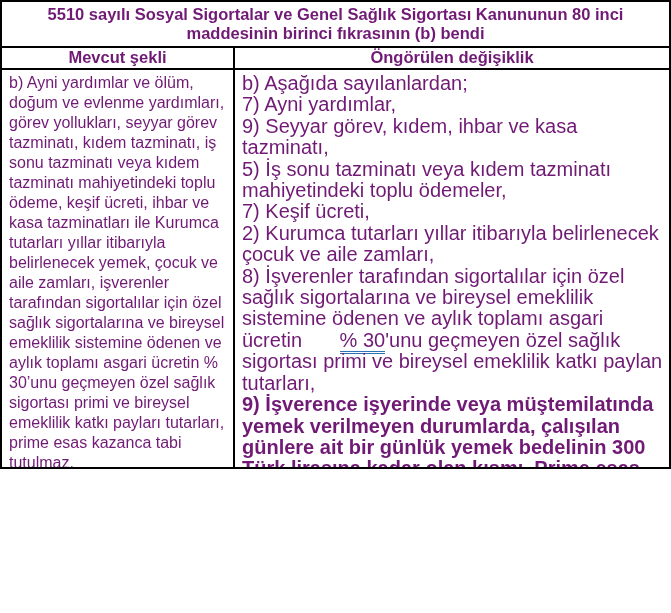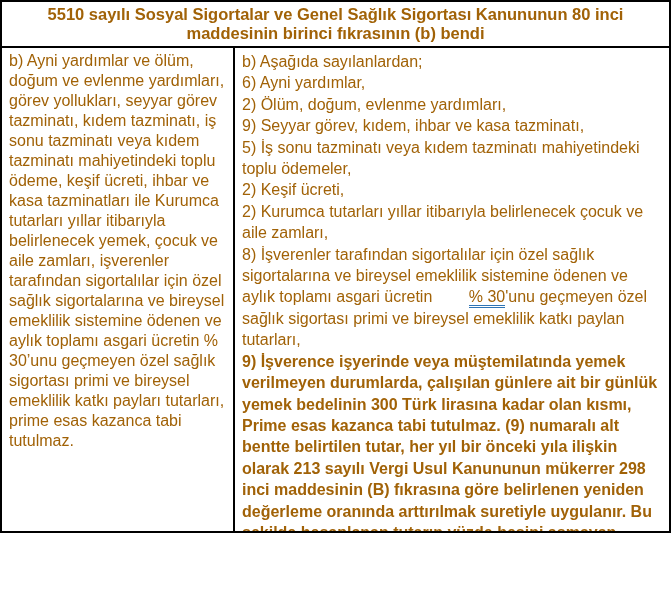--- a/index.html
+++ b/index.html
@@ -1,22 +1,22 @@
 <!DOCTYPE html>
 <html lang="tr"><head>
 <meta charset="utf-8">
 <style>
   html, body { margin: 0; padding: 0; background: #ffffff; }
   .doc {
     width: 671px;
-    height: 533px;
+    height: 469px;
     box-sizing: border-box;
     border: 2px solid #000;
     background: #fff;
-    color: #a16207;
+    color: #701a75;
     font-family: "Liberation Sans", sans-serif;
     display: flex;
     flex-direction: column;
     overflow: hidden;
   }
   .title-cell {
     border-bottom: 2px solid #000;
     font-weight: 700;
     font-size: 16.5px;
     line-height: 19px;
@@ -34,51 +34,54 @@
     width: 233px;
     flex: 0 0 233px;
     border-right: 2px solid #000;
     box-sizing: border-box;
   }
   .col-right { flex: 1; min-width: 0; }
   .header-cell { text-align: center; padding: 1px 4px 2px; }
   .body-row { display: flex; flex: 1; min-height: 0; }
   .body-cell { padding: 3px 6px 3px 7px; box-sizing: border-box; }
   .body-cell.col-left { font-size: 16px; line-height: 20px; }
-  .body-cell.col-right { font-size: 16px; line-height: 21.4px; }
+  .body-cell.col-right { font-size: 20px; line-height: 21.4px; }
   .para { margin: 0; }
   .line { margin: 0; }
   .bold { font-weight: 700; }
   .ul-blue {
     border-bottom: 3px double #2E74B5;
     padding-bottom: 0;
     margin-left: 32px;
   }
 </style>
 </head>
 <body>
 
 <div class="doc">
 
   <div class="title-cell">5510 sayılı Sosyal Sigortalar ve Genel Sağlık Sigortası Kanununun 80 inci maddesinin birinci fıkrasının (b) bendi</div>
 
+  <div class="header-row">
+    <div class="col-left header-cell">Mevcut şekli</div>
+    <div class="col-right header-cell">Öngörülen değişiklik</div>
+  </div>
 
   <div class="body-row">
 
     <div class="col-left body-cell">
       <p class="para">b) Ayni yardımlar ve ölüm, doğum ve evlenme yardımları, görev yollukları, seyyar görev tazminatı, kıdem tazminatı, iş sonu tazminatı veya kıdem tazminatı mahiyetindeki toplu ödeme, keşif ücreti, ihbar ve kasa tazminatları ile Kurumca tutarları yıllar itibarıyla belirlenecek yemek, çocuk ve aile zamları, işverenler tarafından sigortalılar için özel sağlık sigortalarına ve bireysel emeklilik sistemine ödenen ve aylık toplamı asgari ücretin % 30’unu geçmeyen özel sağlık sigortası primi ve bireysel emeklilik katkı payları tutarları, prime esas kazanca tabi tutulmaz.</p>
     </div>
 
     <div class="col-right body-cell">
       <div class="line">b) Aşağıda sayılanlardan;</div>
-      <div class="line">6) Ayni yardımlar,</div>
-      <div class="line">2) Ölüm, doğum, evlenme yardımları,</div>
+      <div class="line">7) Ayni yardımlar,</div>
       <div class="line">9) Seyyar görev, kıdem, ihbar ve kasa tazminatı,</div>
       <div class="line">5) İş sonu tazminatı veya kıdem tazminatı mahiyetindeki toplu ödemeler,</div>
-      <div class="line">2) Keşif ücreti,</div>
+      <div class="line">7) Keşif ücreti,</div>
       <div class="line">2) Kurumca tutarları yıllar itibarıyla belirlenecek çocuk ve aile zamları,</div>
 
       <div class="line"><span>8) İşverenler tarafından sigortalılar için özel sağlık sigortalarına ve bireysel emeklilik sistemine ödenen ve aylık toplamı asgari ücretin </span><span class="ul-blue" style="border-bottom-color: rgb(46, 116, 181);">% 30</span><span>'unu geçmeyen özel sağlık sigortası primi ve bireysel emeklilik katkı paylan tutarları,</span></div>
 
       <div class="line bold">9) İşverence işyerinde veya müştemilatında yemek verilmeyen durumlarda, çalışılan günlere ait bir günlük yemek bedelinin 300 Türk lirasına kadar olan kısmı, Prime esas kazanca tabi tutulmaz. (9) numaralı alt bentte belirtilen tutar, her yıl bir önceki yıla ilişkin olarak 213 sayılı Vergi Usul Kanununun mükerrer 298 inci maddesinin (B) fıkrasına göre belirlenen yeniden değerleme oranında arttırılmak suretiyle uygulanır. Bu şekilde hesaplanan tutarın yüzde beşini aşmayan kesirler dikkate alınmaz. Kurum Yönetim Kurulu yeniden değerleme oranı esas alınarak belirlenen tutan düşürmeye ya da artırmaya yetkilidir.</div>
     </div>
 
   </div>
 </div>
 

